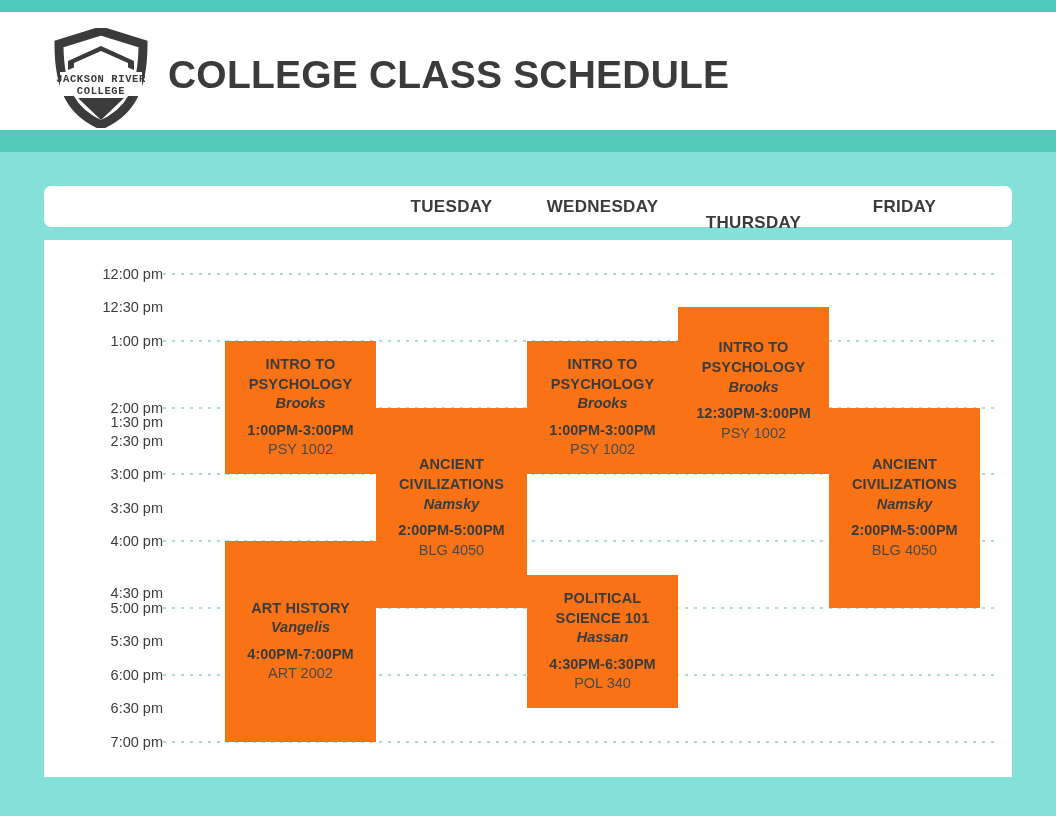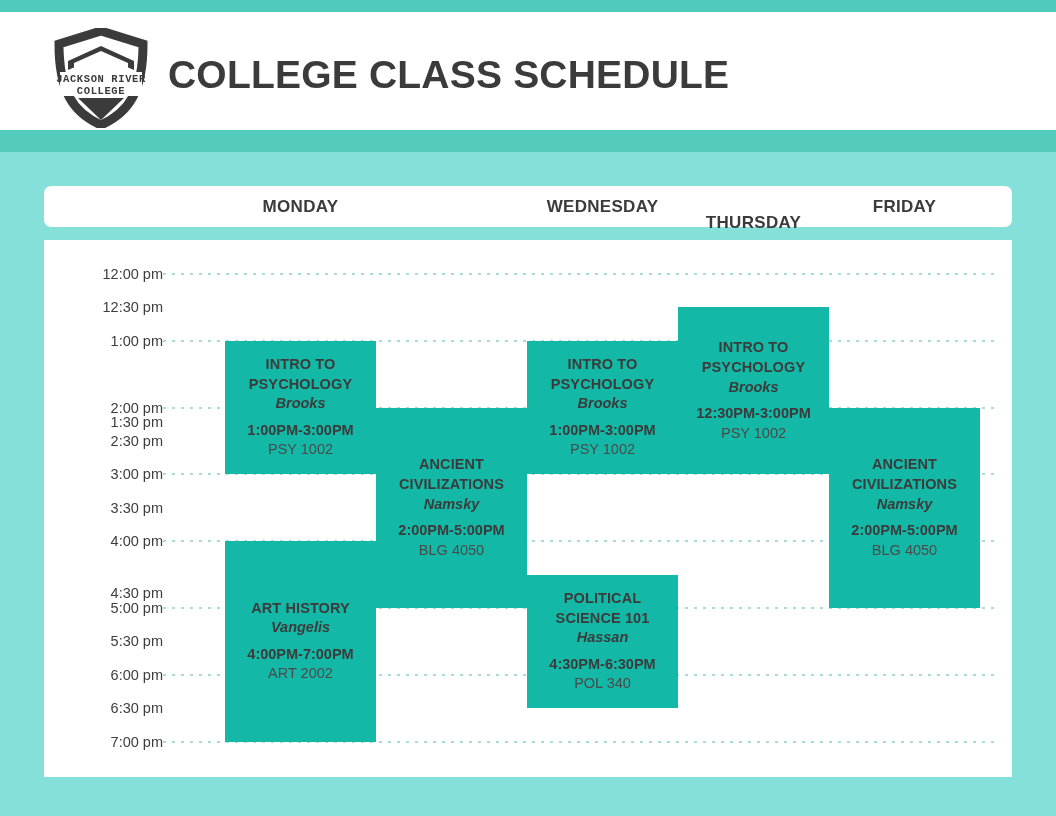--- a/index.html
+++ b/index.html
@@ -44,21 +44,21 @@
     white-space:nowrap;
   }
 
   .hour-line{
     position:absolute;left:119px;right:14px;height:2px;
     background-image:linear-gradient(to right,#a9dcdb 0px,#a9dcdb 3px,transparent 3px,transparent 9px);
     background-size:9px 2px;background-repeat:repeat-x;
   }
 
   .event{
-    position:absolute;background:#14b8a6;
+    position:absolute;background:#f97316;
     display:flex;flex-direction:column;align-items:center;justify-content:center;
     text-align:center;padding:4px 6px;box-sizing:border-box;
   }
   .ev-title{font-size:14.5px;font-weight:bold;color:#3b3b3b;line-height:1.35;letter-spacing:.1px;}
   .ev-prof{font-size:14.5px;font-weight:bold;font-style:italic;color:#3b3b3b;line-height:1.35;}
   .ev-time{font-size:14.5px;font-weight:bold;color:#3b3b3b;line-height:1.35;margin-top:7px;}
   .ev-room{font-size:14.5px;color:#4a4a4a;line-height:1.35;}
 </style>
 </head>
 <body>
@@ -75,21 +75,21 @@
     <path d="M24 70 L70 70 L47 92 Z" fill="#3b3b3b"></path>
     <rect x="6" y="44" width="82" height="24" fill="#ffffff"></rect>
     <text x="47" y="54" text-anchor="middle" font-family="'Liberation Mono', monospace" font-size="10.5" font-weight="bold" fill="#3b3b3b" letter-spacing="0.6">JACKSON RIVER</text>
     <text x="47" y="66" text-anchor="middle" font-family="'Liberation Mono', monospace" font-size="10.5" font-weight="bold" fill="#3b3b3b" letter-spacing="0.6">COLLEGE</text>
   </svg>
 </div>
 
 <div class="page-title">COLLEGE CLASS SCHEDULE</div>
 
 <div class="days-card" id="days-card">
-    <div class="day-head" style="left: 181px; width: 151px;">MONDAY</div>
+    <div class="day-head" style="left: 332px; width: 151px;">TUESDAY</div>
     <div class="day-head" style="left: 483px; width: 151px;">WEDNESDAY</div>
     <div class="day-head" style="left: 634px; width: 151px; margin-top: 16px;">THURSDAY</div>
     <div class="day-head" style="left: 785px; width: 151px;">FRIDAY</div>
   </div>
 
 <div class="grid-card" id="grid-card">
     <div class="hour-line" style="top: 33px;"></div>
     <div class="hour-line" style="top: 99.8px;"></div>
     <div class="hour-line" style="top: 166.6px;"></div>
     <div class="hour-line" style="top: 233.4px;"></div>

